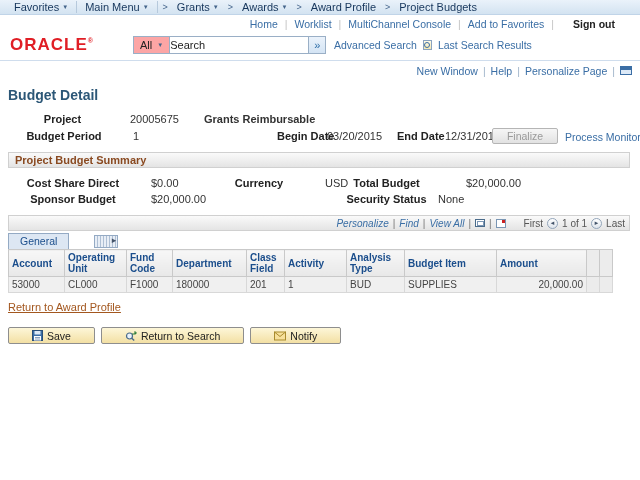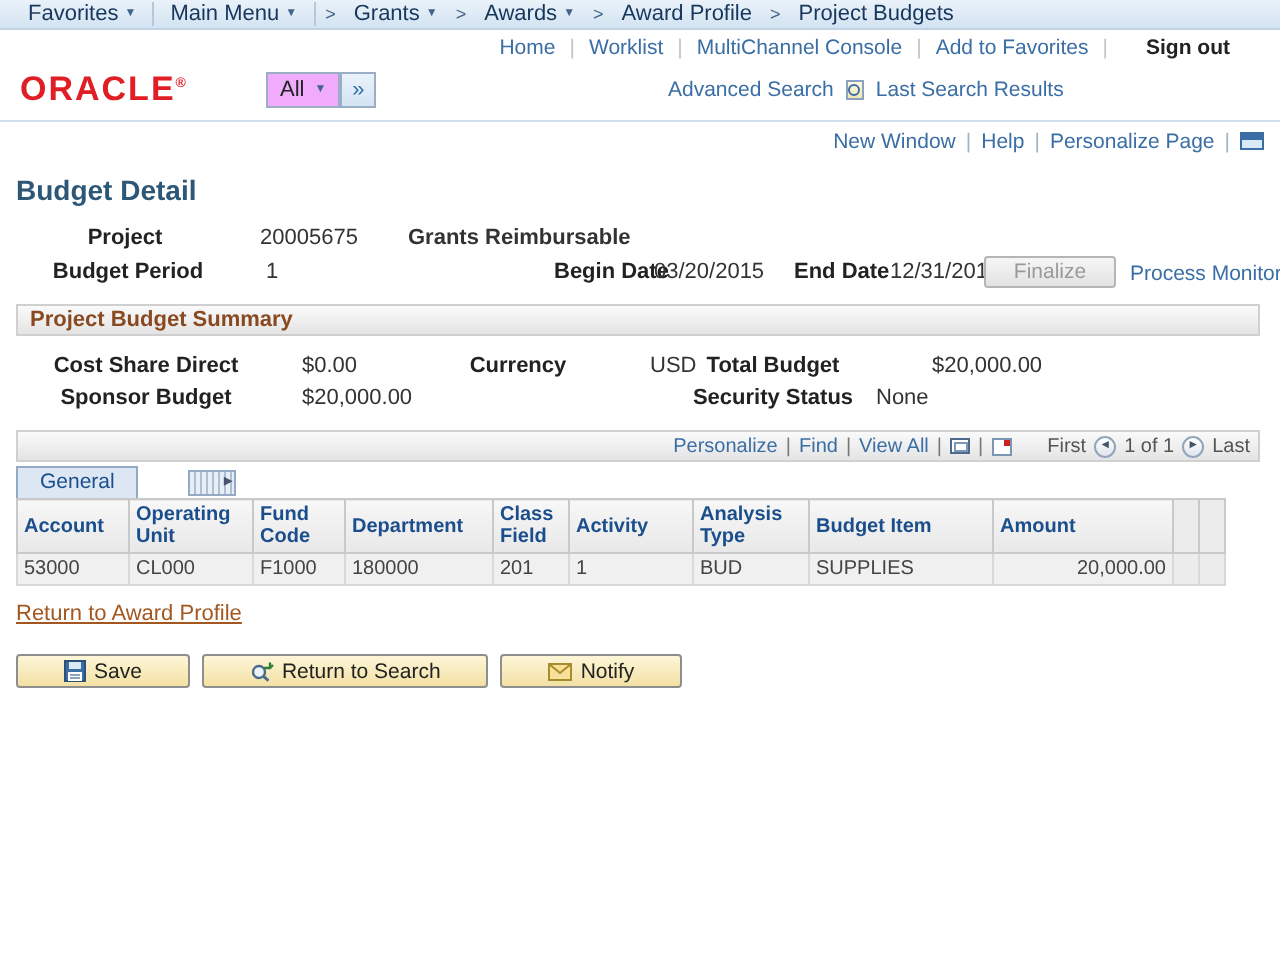--- a/index.html
+++ b/index.html
@@ -23,21 +23,21 @@
   .signout { color:#222; font-weight:bold; padding:0 19px; }
 
   
   .hdr { position:relative; height:30px; border-bottom:1px solid #cfdded; }
   .logo { position:absolute; left:10px; top:4px; font-size:17px; font-weight:bold;
     color:#e01e25; letter-spacing:1px; }
   .logo sup { font-size:7px; }
   .searchbox { position:absolute; left:133px; top:5px; height:18px; display:flex;
     align-items:center; border:1px solid #9aafc6; background:#fff; }
   .scope { display:flex; align-items:center; gap:5px; padding:0 6px; height:100%;
-    font-size:11px; color:#222; border-right:1px solid #9aafc6; background:#f0abfc; }
+    font-size:11px; color:#222; border-right:1px solid #9aafc6; background:#fca5a5; }
   .scope .dd { font-size:6px; color:#44648a; }
   .searchbox input { border:none; outline:none; width:138px; height:14px;
     font-size:11px; font-family:"Liberation Sans",sans-serif; }
   .searchbox input::placeholder { color:#222; opacity:1; }
   .gobtn { width:17px; height:100%; background:linear-gradient(#eaf2fb,#d4e4f4);
     border-left:1px solid #9aafc6; color:#2d6da8; font-size:11px; text-align:center;
     line-height:16px; cursor:pointer; }
   .hdrlinks { position:absolute; left:334px; top:8px; display:flex; align-items:center;
     gap:6px; font-size:10.5px; }
   .hdrlinks a { color:#3a6ea5; text-decoration:none; }
@@ -68,21 +68,21 @@
     border-radius:2px; color:#9a9a9a; font-size:10.5px;
     font-family:"Liberation Sans",sans-serif; }
   .pmlink { position:absolute; left:565px; top:1px; color:#3a6ea5; font-size:10.5px;
     text-decoration:none; white-space:nowrap; }
 
   .secbar { margin:6px 0 0 8px; width:622px; height:16px; line-height:15px;
     background:linear-gradient(#fafafa,#e4e4e4); border:1px solid #d0d0d0;
     color:#8a4a21; font-weight:bold; font-size:11px; padding-left:6px; position:relative; }
   .gridtools { position:absolute; right:4px; top:0; height:14px; display:flex;
     align-items:center; gap:4px; font-weight:normal; font-size:10px; color:#777; }
-  .gridtools a { color:#3a6ea5; text-decoration:none; }
+  .gridtools a { color:#3a6ea5; text-decoration:none;font-style:italic; }
   .pop-icon { display:inline-block; width:10px; height:8px; border:1px solid #4a6b8a;
     background:#fff; position:relative; }
   .pop-icon::after { content:""; position:absolute; left:1px; top:1px; width:5px;
     height:3px; border:1px solid #7d97b5; }
   .xls-icon { display:inline-block; width:10px; height:9px; border:1px solid #7a96b4;
     background:
       linear-gradient(#fff,#fff) ,
       repeating-linear-gradient(90deg,#bcd0e4 0 1px,#fff 1px 3px);
     position:relative; }
   .xls-icon::after { content:""; position:absolute; right:0; top:0; width:3px;
@@ -175,20 +175,21 @@
 </div>
 
 
 <div class="hdr">
   <div class="logo"><span>ORACLE</span><sup>®</sup></div>
   <div class="searchbox">
     <span class="scope">
       <span>All</span>
       <span class="dd">▼</span>
     </span>
+    <input type="text" placeholder="Search" style="">
     <div class="gobtn">»</div>
   </div>
   <div class="hdrlinks">
     <a href="#">Advanced Search</a>
     <span class="docicon"></span>
     <a href="#">Last Search Results</a>
   </div>
 </div>
 
 

